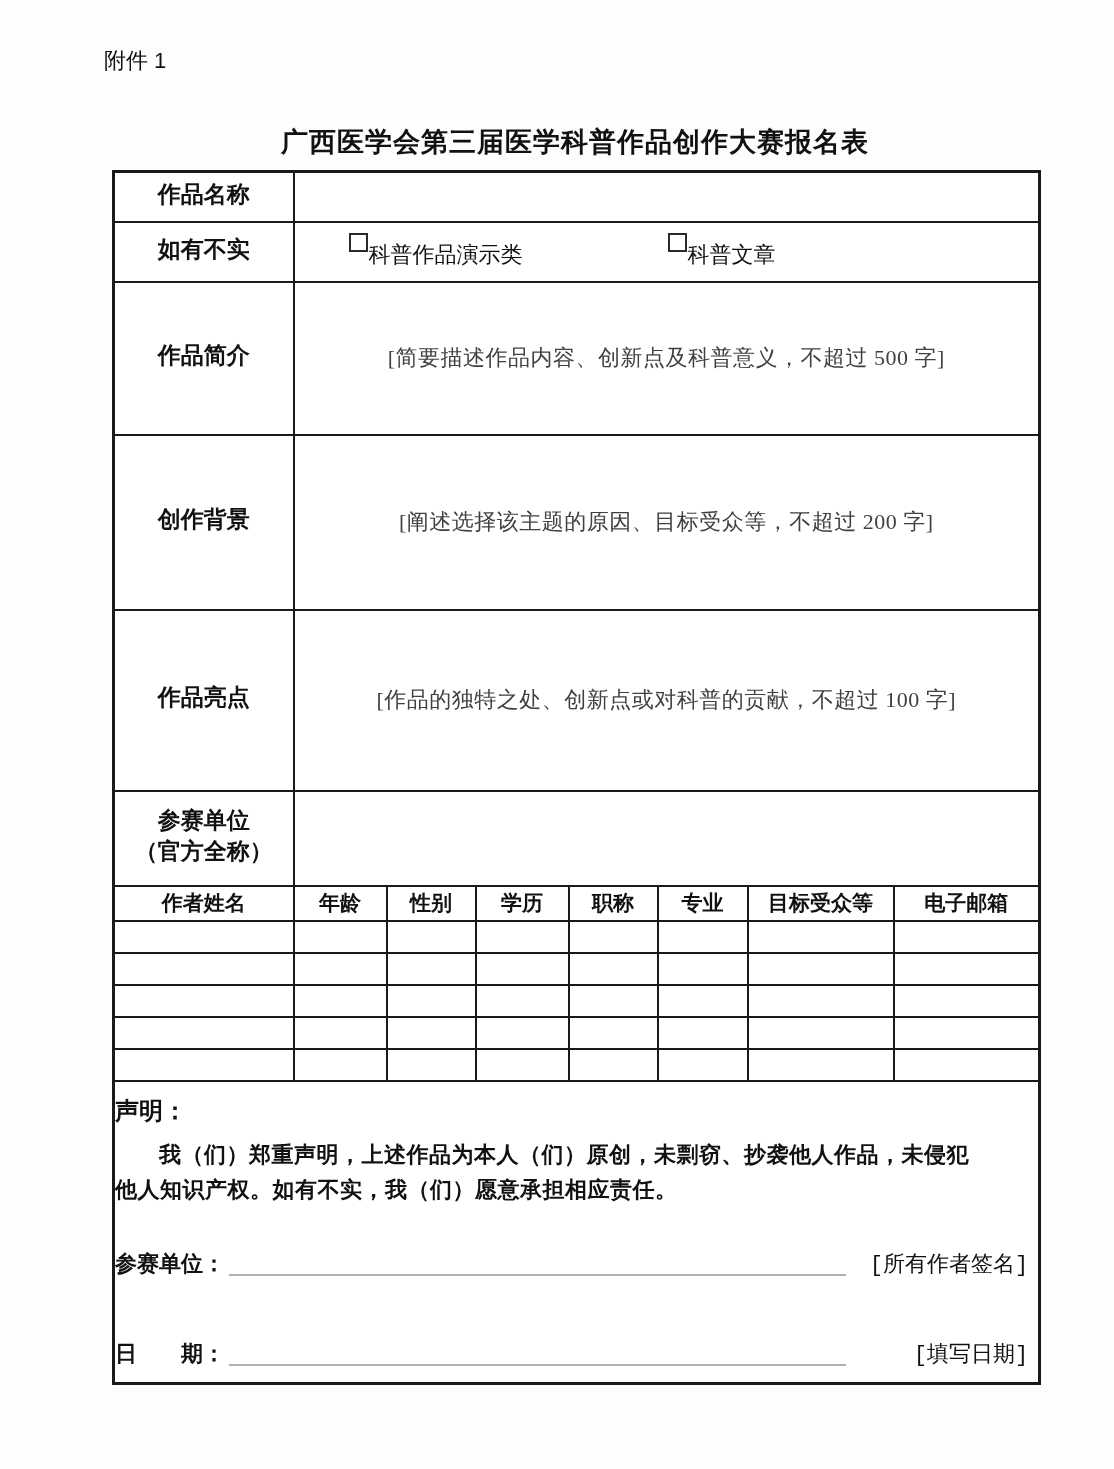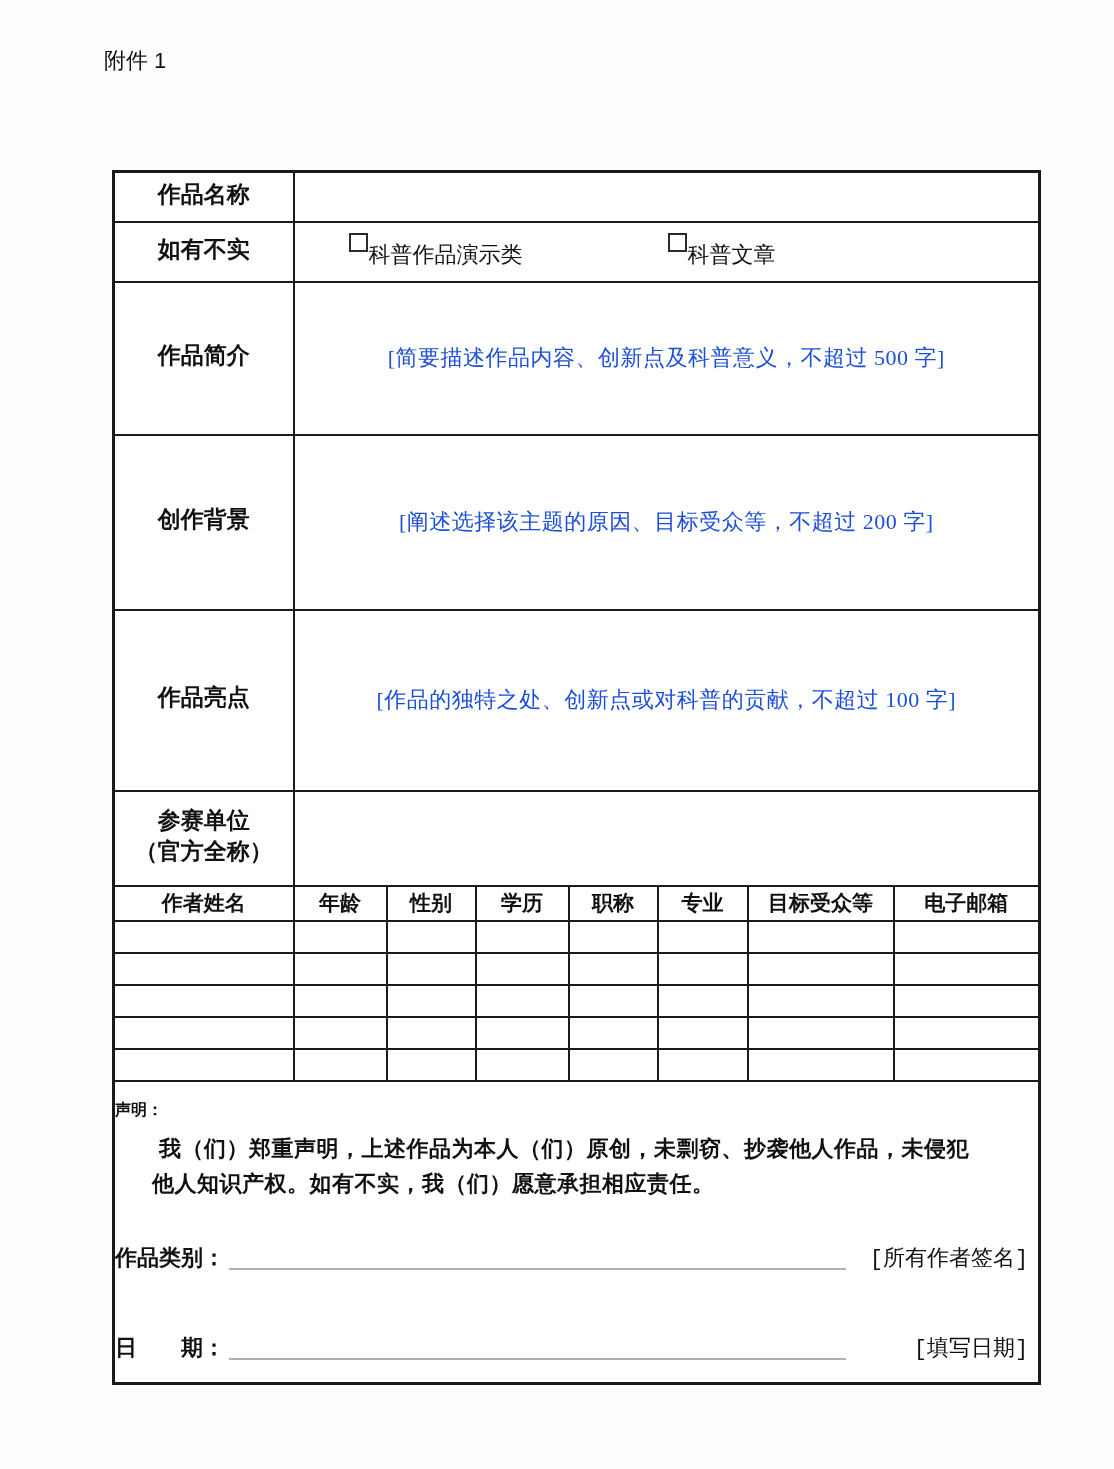--- a/index.html
+++ b/index.html
@@ -33,21 +33,21 @@
     vertical-align:middle;
   }
   table.form{border:3px solid #1a1a1a;}
   .lbl{
     text-align:center;font-size:23px;font-weight:bold;
     font-family:Liberation Mono, monospace;
     line-height:1.35;
   }
   .hint{
     text-align:center;font-size:22px;font-weight:normal;
-    color:#1d4ed8;letter-spacing:.5px;
+    color:#404040;letter-spacing:.5px;
   }
   .r-name{height:50px;}
   .r-cat{height:60px;}
   .r-intro{height:153px;}
   .r-bg{height:175px;}
   .r-hl{height:181px;}
   .r-unit{height:95px;}
   .r-ahdr{height:35px;}
   .r-empty{height:32px;}
   .r-decl{height:303px;}
@@ -58,29 +58,29 @@
     display:inline-block;width:15px;height:15px;
     border:2px solid #2a2a2a;background:#fff;
     vertical-align:10px;margin-right:1px;
   }
   th.ahdr{
     font-size:21px;font-weight:bold;
     font-family:"Liberation Sans","DejaVu Sans",sans-serif;
   }
   .decl-cell{padding:8px 14px 0 14px;vertical-align:top;text-align:left;}
   .decl-head{
-    font-size:16px;font-weight:bold;
+    font-size:24px;font-weight:bold;
     font-family:"Liberation Sans","DejaVu Sans",sans-serif;
   }
   .decl-para{
     margin-top:10px;font-size:22px;font-weight:bold;line-height:35px;
     font-family:"Liberation Sans","DejaVu Sans",sans-serif;
     letter-spacing:.5px;
   }
-  .decl-line2{text-indent:0;padding-left:37px;}
+  .decl-line2{text-indent:0;}
   .decl-line1{text-indent:2em;}
   .sig-row{
     display:flex;align-items:flex-end;
     margin-top:42px;padding-right:10px;
   }
   .date-row{margin-top:60px;}
   .sig-label{
     font-size:22px;font-weight:bold;white-space:nowrap;
     font-family:"Liberation Sans","DejaVu Sans",sans-serif;
   }
@@ -94,20 +94,21 @@
     font-family:Liberation Mono, monospace;
   }
 </style>
 </head>
 <body>
 
 <div class="page">
 
   <div class="attachment">附件 1</div>
 
+  <div class="title">广西医学会第三届医学科普作品创作大赛报名表</div>
 
   <table class="form">
     <colgroup>
       <col style="width:180px">
         <col style="width:93px">
         <col style="width:89px">
         <col style="width:93px">
       <col style="width:89px">
         <col style="width:90px">
         <col style="width:146px">
@@ -216,21 +217,21 @@
     </tr>
 
     <tr class="r-decl">
       <td colspan="8" class="decl-cell">
         <div class="decl-head">声明：</div>
         <div class="decl-para">
           <div class="decl-line1">我（们）郑重声明，上述作品为本人（们）原创，未剽窃、抄袭他人作品，未侵犯</div>
           <div class="decl-line2">他人知识产权。如有不实，我（们）愿意承担相应责任。</div>
         </div>
         <div class="sig-row">
-          <span class="sig-label">作品类别：</span>
+          <span class="sig-label">参赛单位：</span>
           <span class="sig-line"></span>
           <span class="sig-hint">[所有作者签名]</span>
         </div>
         <div class="sig-row date-row">
           <span class="sig-label">日　　期：</span>
           <span class="sig-line"></span>
           <span class="sig-hint">[填写日期]</span>
         </div>
       </td>
     </tr>

